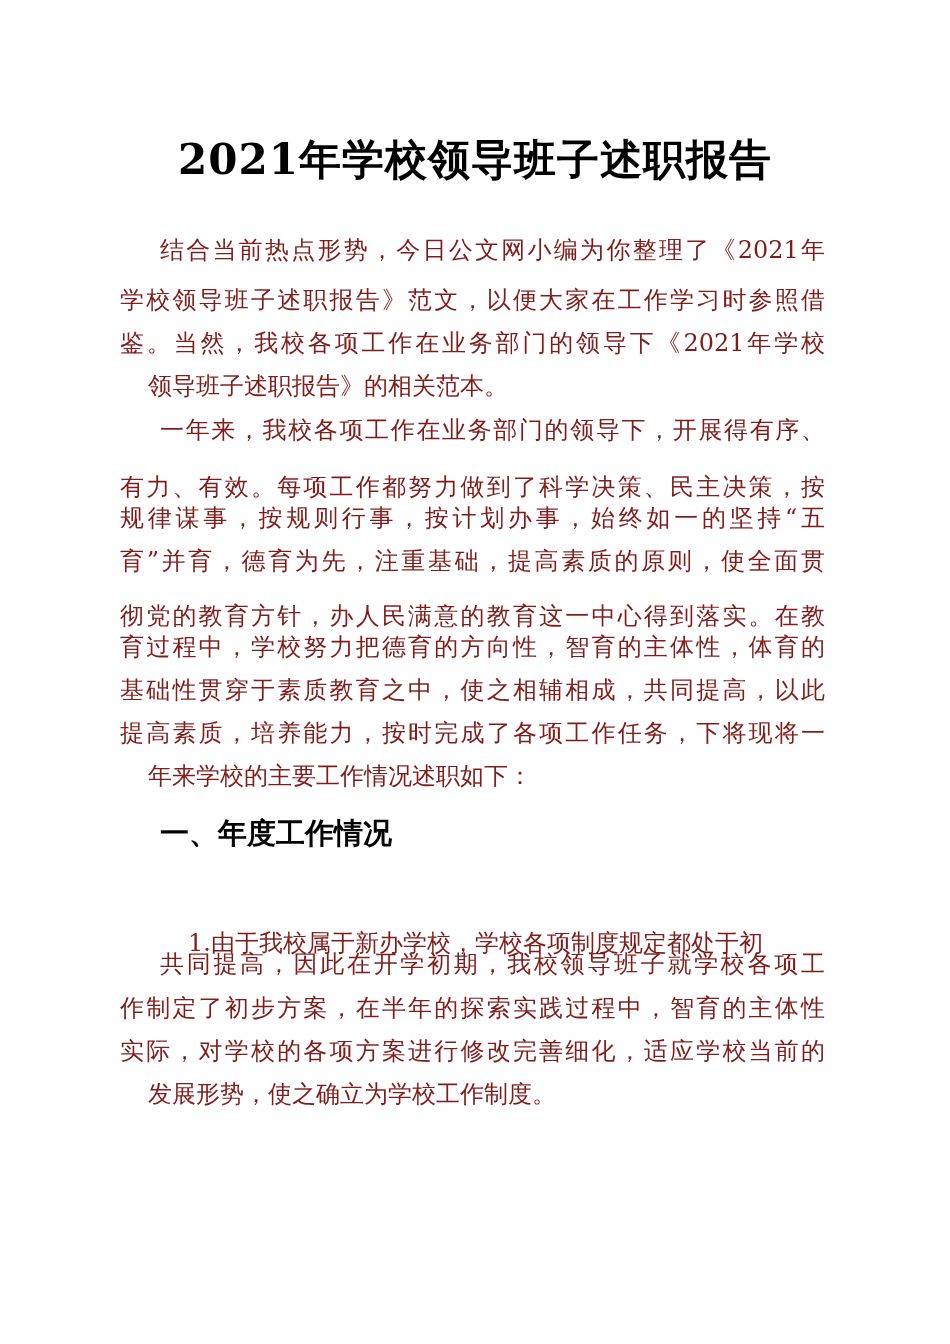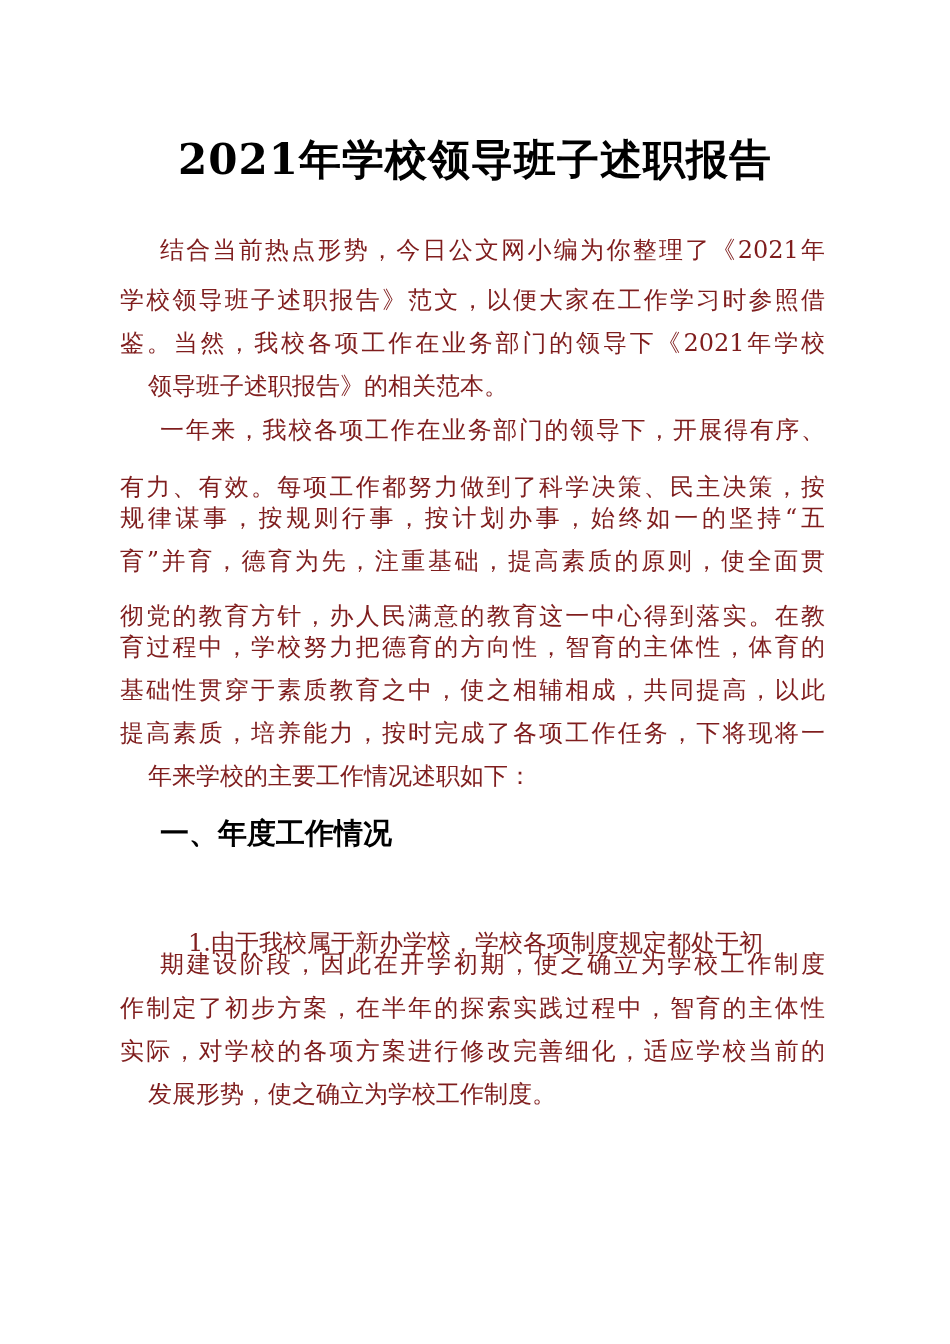--- a/index.html
+++ b/index.html
@@ -50,18 +50,18 @@
     <div class="line" style="top:630px;">育过程中，学校努力把德育的方向性，智育的主体性，体育的</div>
     <div class="line" style="top:673px;">基础性贯穿于素质教育之中，使之相辅相成，共同提高，以此</div>
     <div class="line" style="top:716px;">提高素质，培养能力，按时完成了各项工作任务，下将现将一</div>
     <div class="line last" style="top:759px;">年来学校的主要工作情况述职如下：</div>
   </div>
 
   <div class="heading" style="top:816px;">一、年度工作情况</div>
 
   <div>
     <div class="line indent last" style="top:926px; width:auto;">1.由于我校属于新办学校，学校各项制度规定都处于初</div>
-    <div class="line indent" style="top:947px;">期建设阶段，因此在开学初期，使之确立为学校工作制度</div>
+    <div class="line indent" style="top:947px;">共同提高，因此在开学初期，我校领导班子就学校各项工</div>
     <div class="line" style="top:991px;">作制定了初步方案，在半年的探索实践过程中，智育的主体性</div>
     <div class="line" style="top:1034px;">实际，对学校的各项方案进行修改完善细化，适应学校当前的</div>
     <div class="line last" style="top:1077px;">发展形势，使之确立为学校工作制度。</div>
   </div>
 </div>
 
 </body></html>

